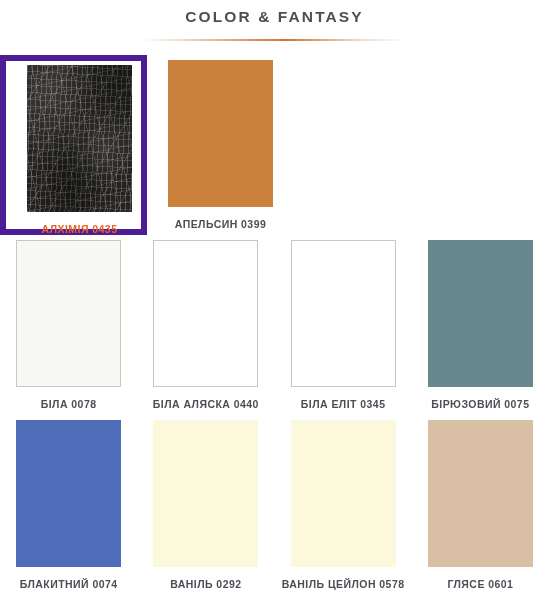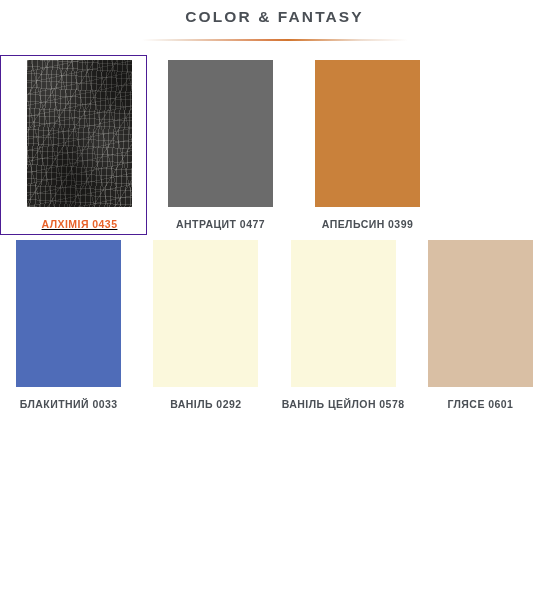--- a/index.html
+++ b/index.html
@@ -60,23 +60,22 @@
     height: 180px;
   }
   .swatch-cell {
     position: relative;
     width: 147px;
     box-sizing: border-box;
     padding: 5px 5px 0 5px;
     height: 180px;
   }
   .swatch-cell.selected {
-    border: 1px solid #4c1d95;
+    border: 6px solid #4c1d95;
     padding: 4px 4px 0 16px;
-    text-decoration: underline;
   }
   .swatch-chip {
     width: 105px;
     height: 147px;
     margin: 0 auto;
     box-sizing: border-box;
     background-color: #cccccc;
     position: relative;
     overflow: hidden;
   }
@@ -130,32 +129,46 @@
     <div class="title-divider"></div>
   </div>
 
   <div class="swatch-grid">
       <div class="swatch-row">
         <div class="swatch-cell selected">
           <div class="swatch-chip textured" style="background-color: rgb(35, 34, 32);"></div>
           <div class="swatch-label">АЛХІМІЯ 0435</div>
         </div>
         <div class="swatch-cell">
-          <div class="swatch-chip" style="background-color: rgb(107, 107, 107);"></div>
-          <div class="swatch-label">АНТРАЦИТ 0477</div>
-        </div>
-        <div class="swatch-cell">
           <div class="swatch-chip" style="background-color: rgb(201, 129, 59);"></div>
           <div class="swatch-label">АПЕЛЬСИН 0399</div>
         </div>
       </div>
       <div class="swatch-row">
         <div class="swatch-cell">
+          <div class="swatch-chip bordered" style="background-color: rgb(247, 247, 244);"></div>
+          <div class="swatch-label">БІЛА 0078</div>
+        </div>
+        <div class="swatch-cell">
+          <div class="swatch-chip bordered" style="background-color: rgb(254, 254, 254);"></div>
+          <div class="swatch-label">БІЛА АЛЯСКА 0440</div>
+        </div>
+        <div class="swatch-cell">
+          <div class="swatch-chip bordered" style="background-color: rgb(255, 255, 255);"></div>
+          <div class="swatch-label">БІЛА ЕЛІТ 0345</div>
+        </div>
+        <div class="swatch-cell">
+          <div class="swatch-chip" style="background-color: rgb(103, 136, 140);"></div>
+          <div class="swatch-label">БІРЮЗОВИЙ 0075</div>
+        </div>
+      </div>
+      <div class="swatch-row">
+        <div class="swatch-cell">
           <div class="swatch-chip" style="background-color: rgb(79, 108, 184);"></div>
-          <div class="swatch-label">БЛАКИТНИЙ 0033</div>
+          <div class="swatch-label">БЛАКИТНИЙ 0074</div>
         </div>
         <div class="swatch-cell">
           <div class="swatch-chip" style="background-color: rgb(251, 248, 220);"></div>
           <div class="swatch-label">ВАНІЛЬ 0292</div>
         </div>
         <div class="swatch-cell">
           <div class="swatch-chip" style="background-color: rgb(251, 248, 220);"></div>
           <div class="swatch-label">ВАНІЛЬ ЦЕЙЛОН 0578</div>
         </div>
         <div class="swatch-cell">

